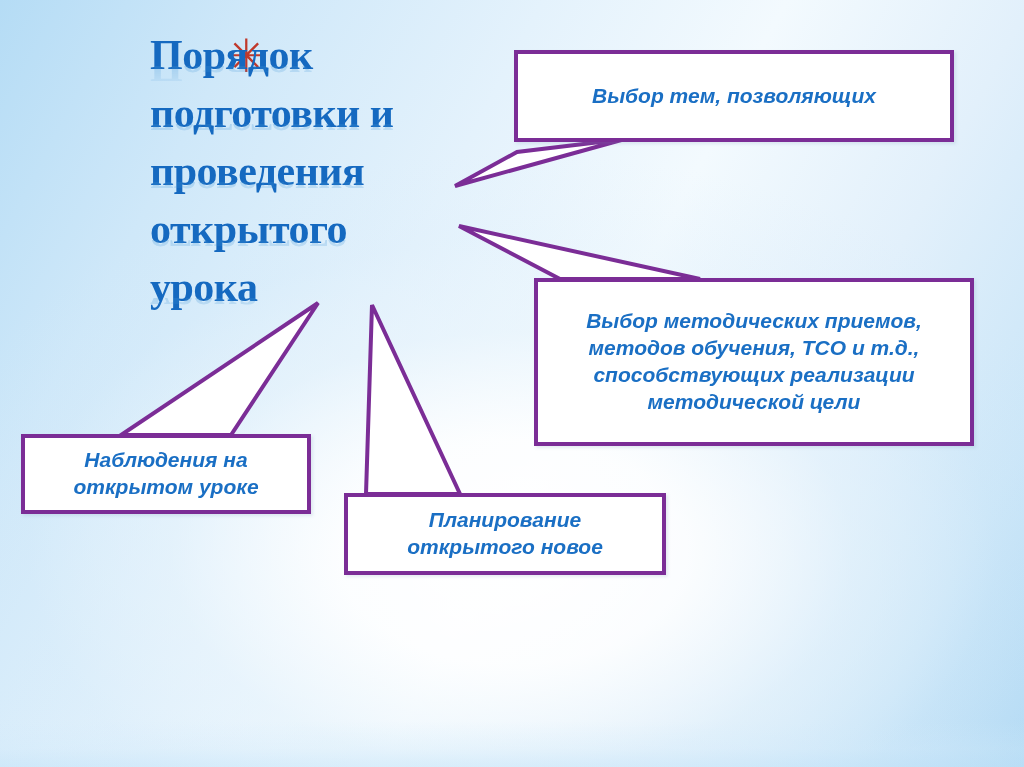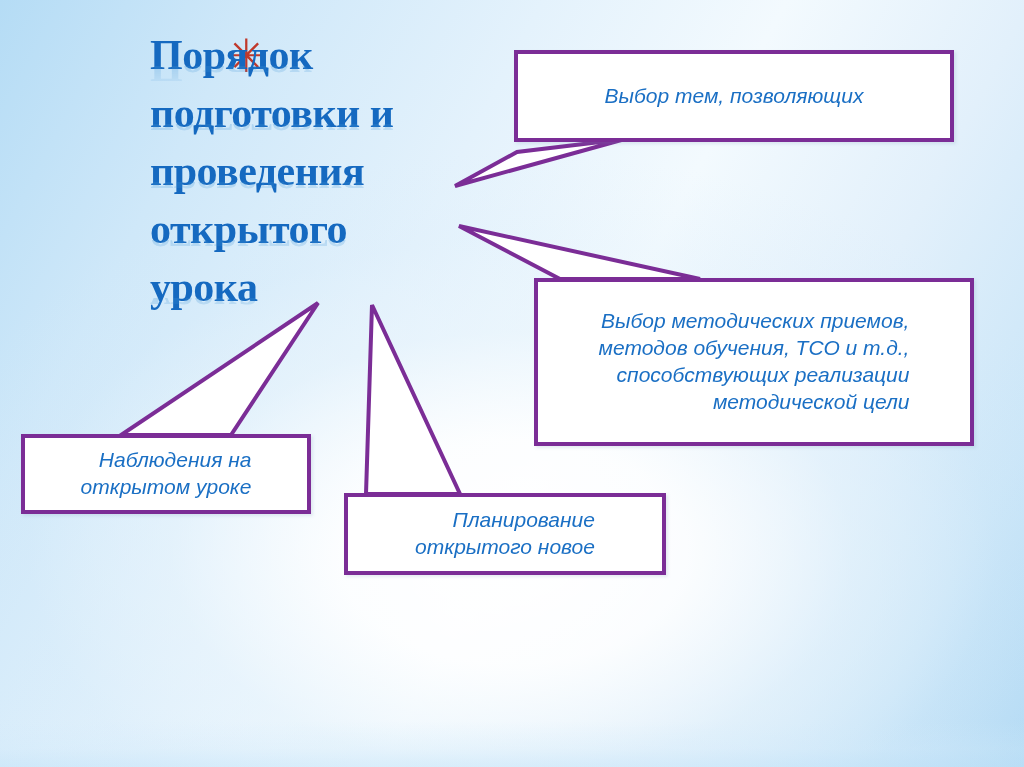--- a/index.html
+++ b/index.html
@@ -76,23 +76,23 @@
 
   
   .box {
     position: absolute;
     box-sizing: border-box;
     background: #ffffff;
     border: 4px solid #7b2d96;
     display: flex;
     align-items: center;
     justify-content: center;
-    text-align: right;
+    text-align: center;
     color: #1a6fc4;
-    font-weight: normal;
+    font-weight: bold;
     font-style: italic;
     line-height: 1.28;
     box-shadow: 2px 2px 3px rgba(120,150,180,0.18);
   }
   .box .txt { padding: 2px 14px; }
 
   #box-topright { left: 514px; top: 50px;  width: 440px; height: 92px;  font-size: 21px; }
   #box-methods  { left: 534px; top: 278px; width: 440px; height: 168px; font-size: 21px; }
   #box-observe  { left: 21px;  top: 434px; width: 290px; height: 80px;  font-size: 21px; }
   #box-plan     { left: 344px; top: 493px; width: 322px; height: 82px;  font-size: 21px; }

